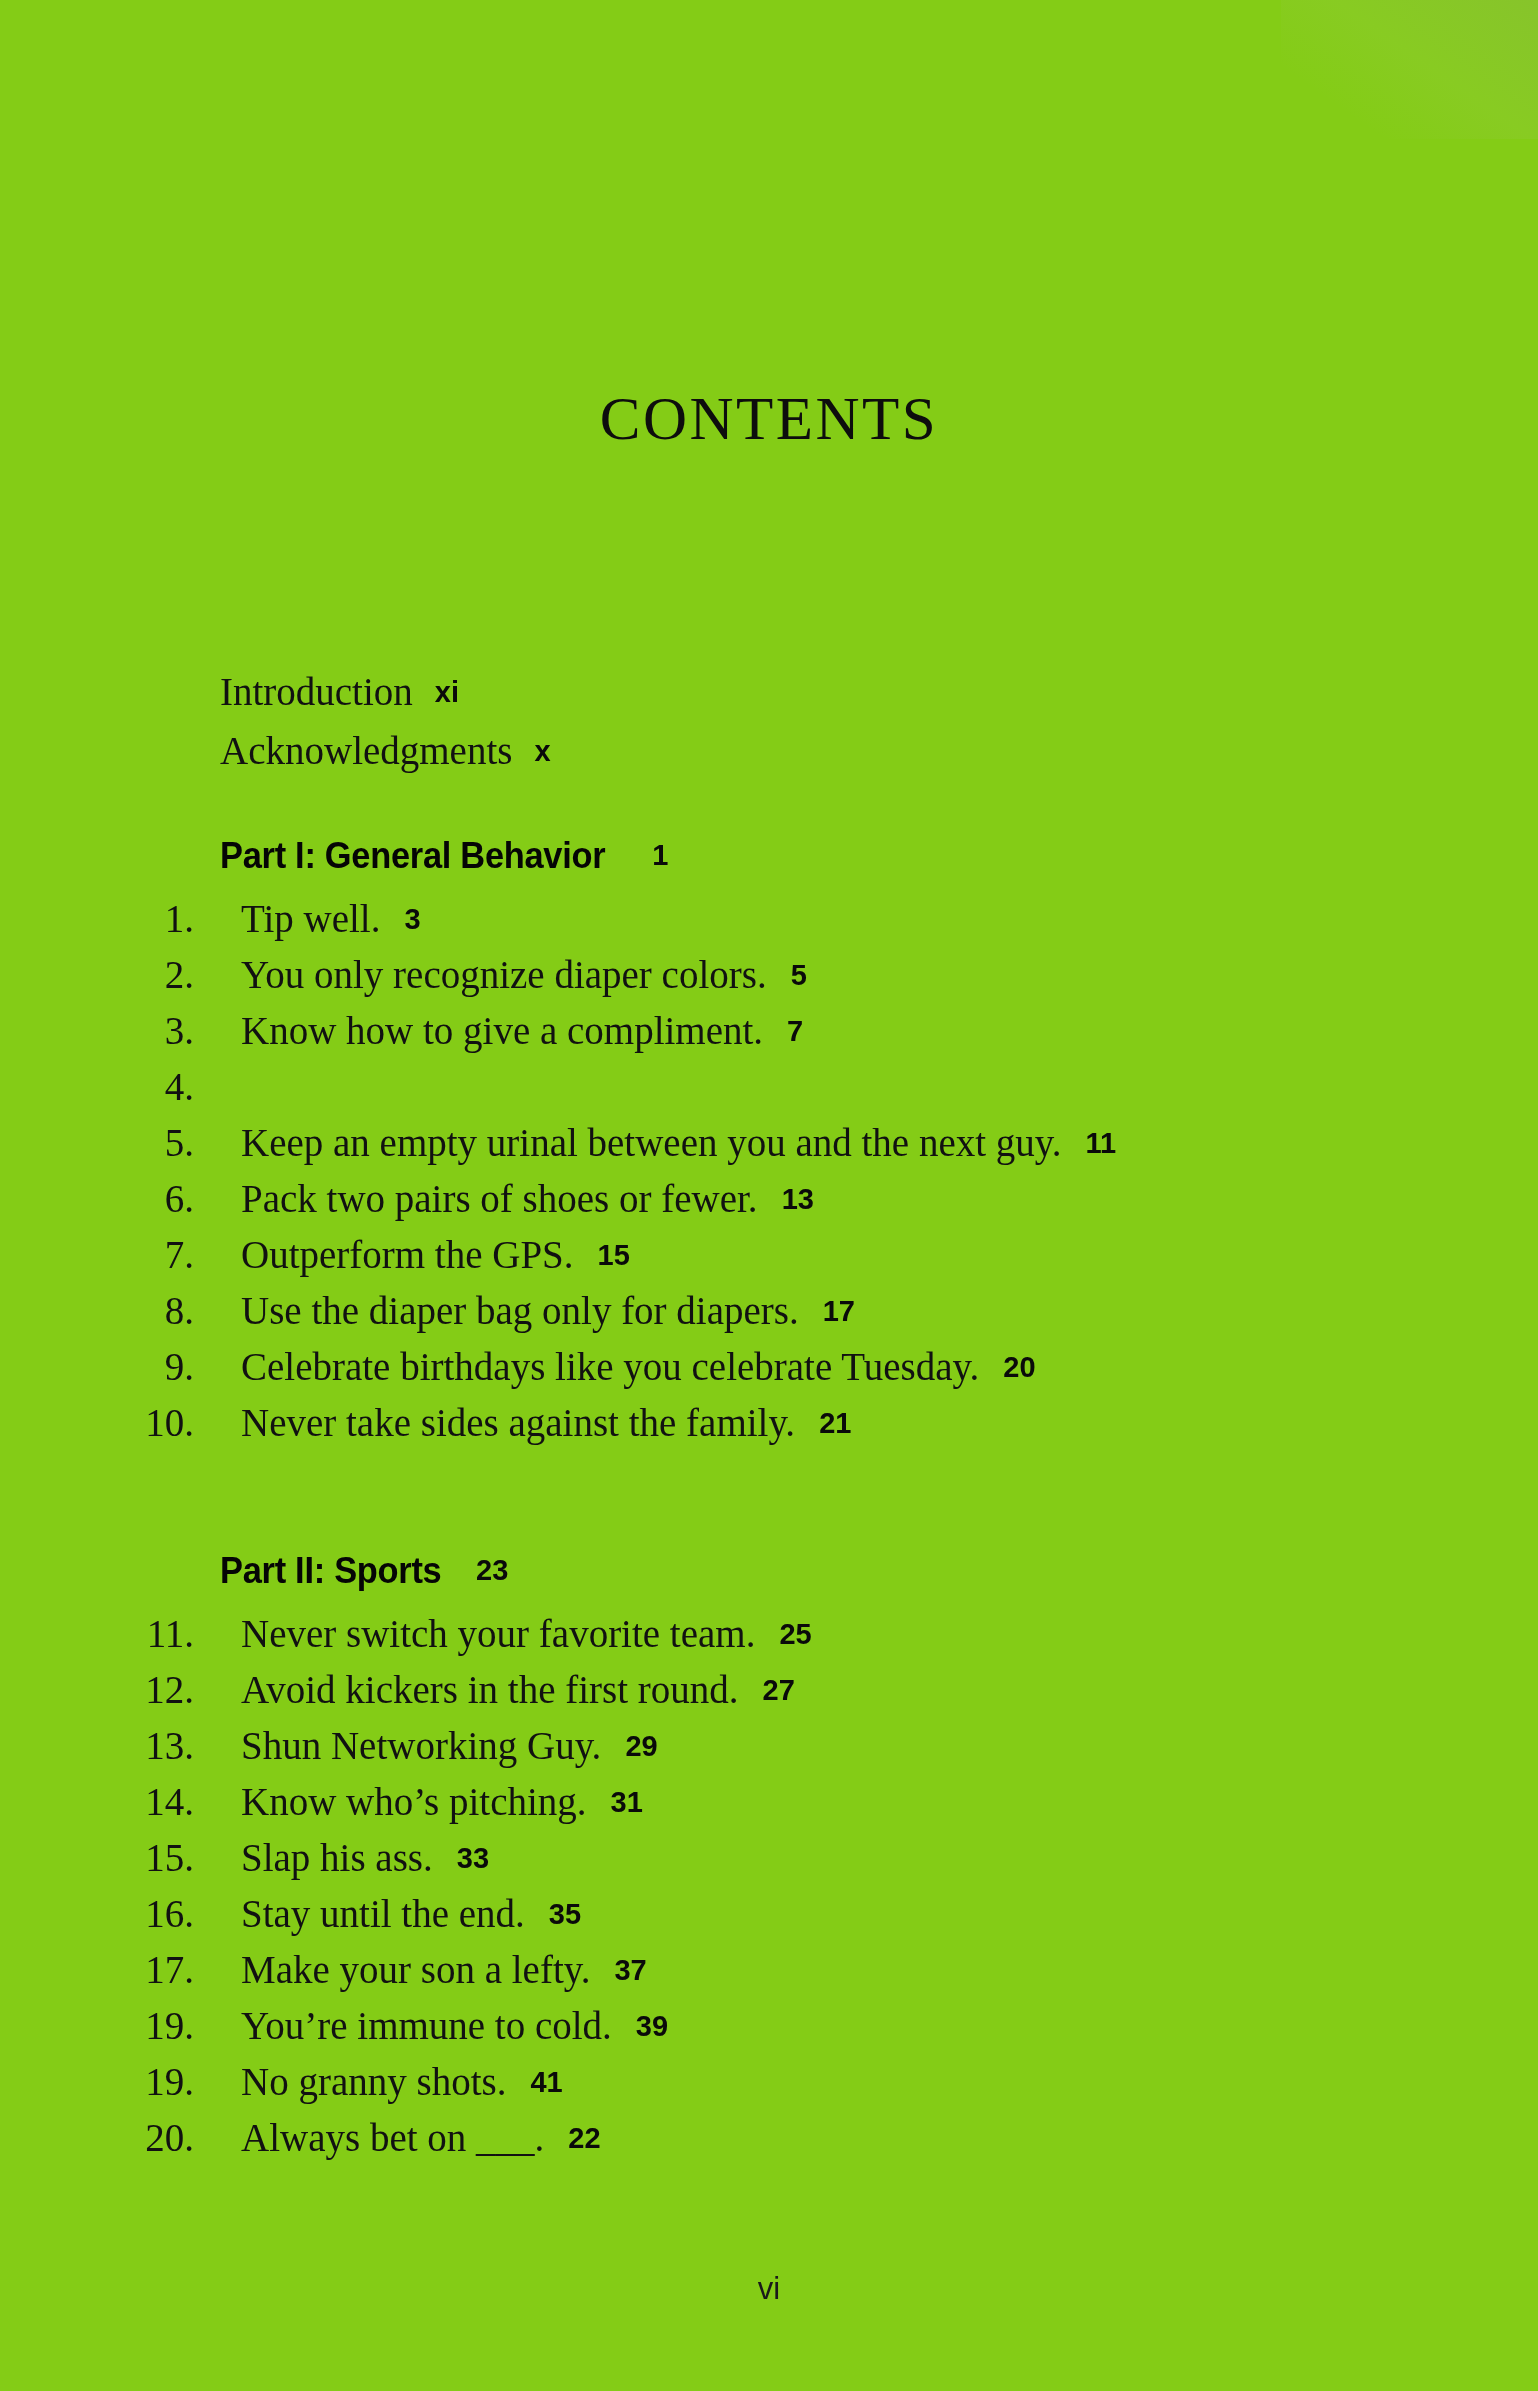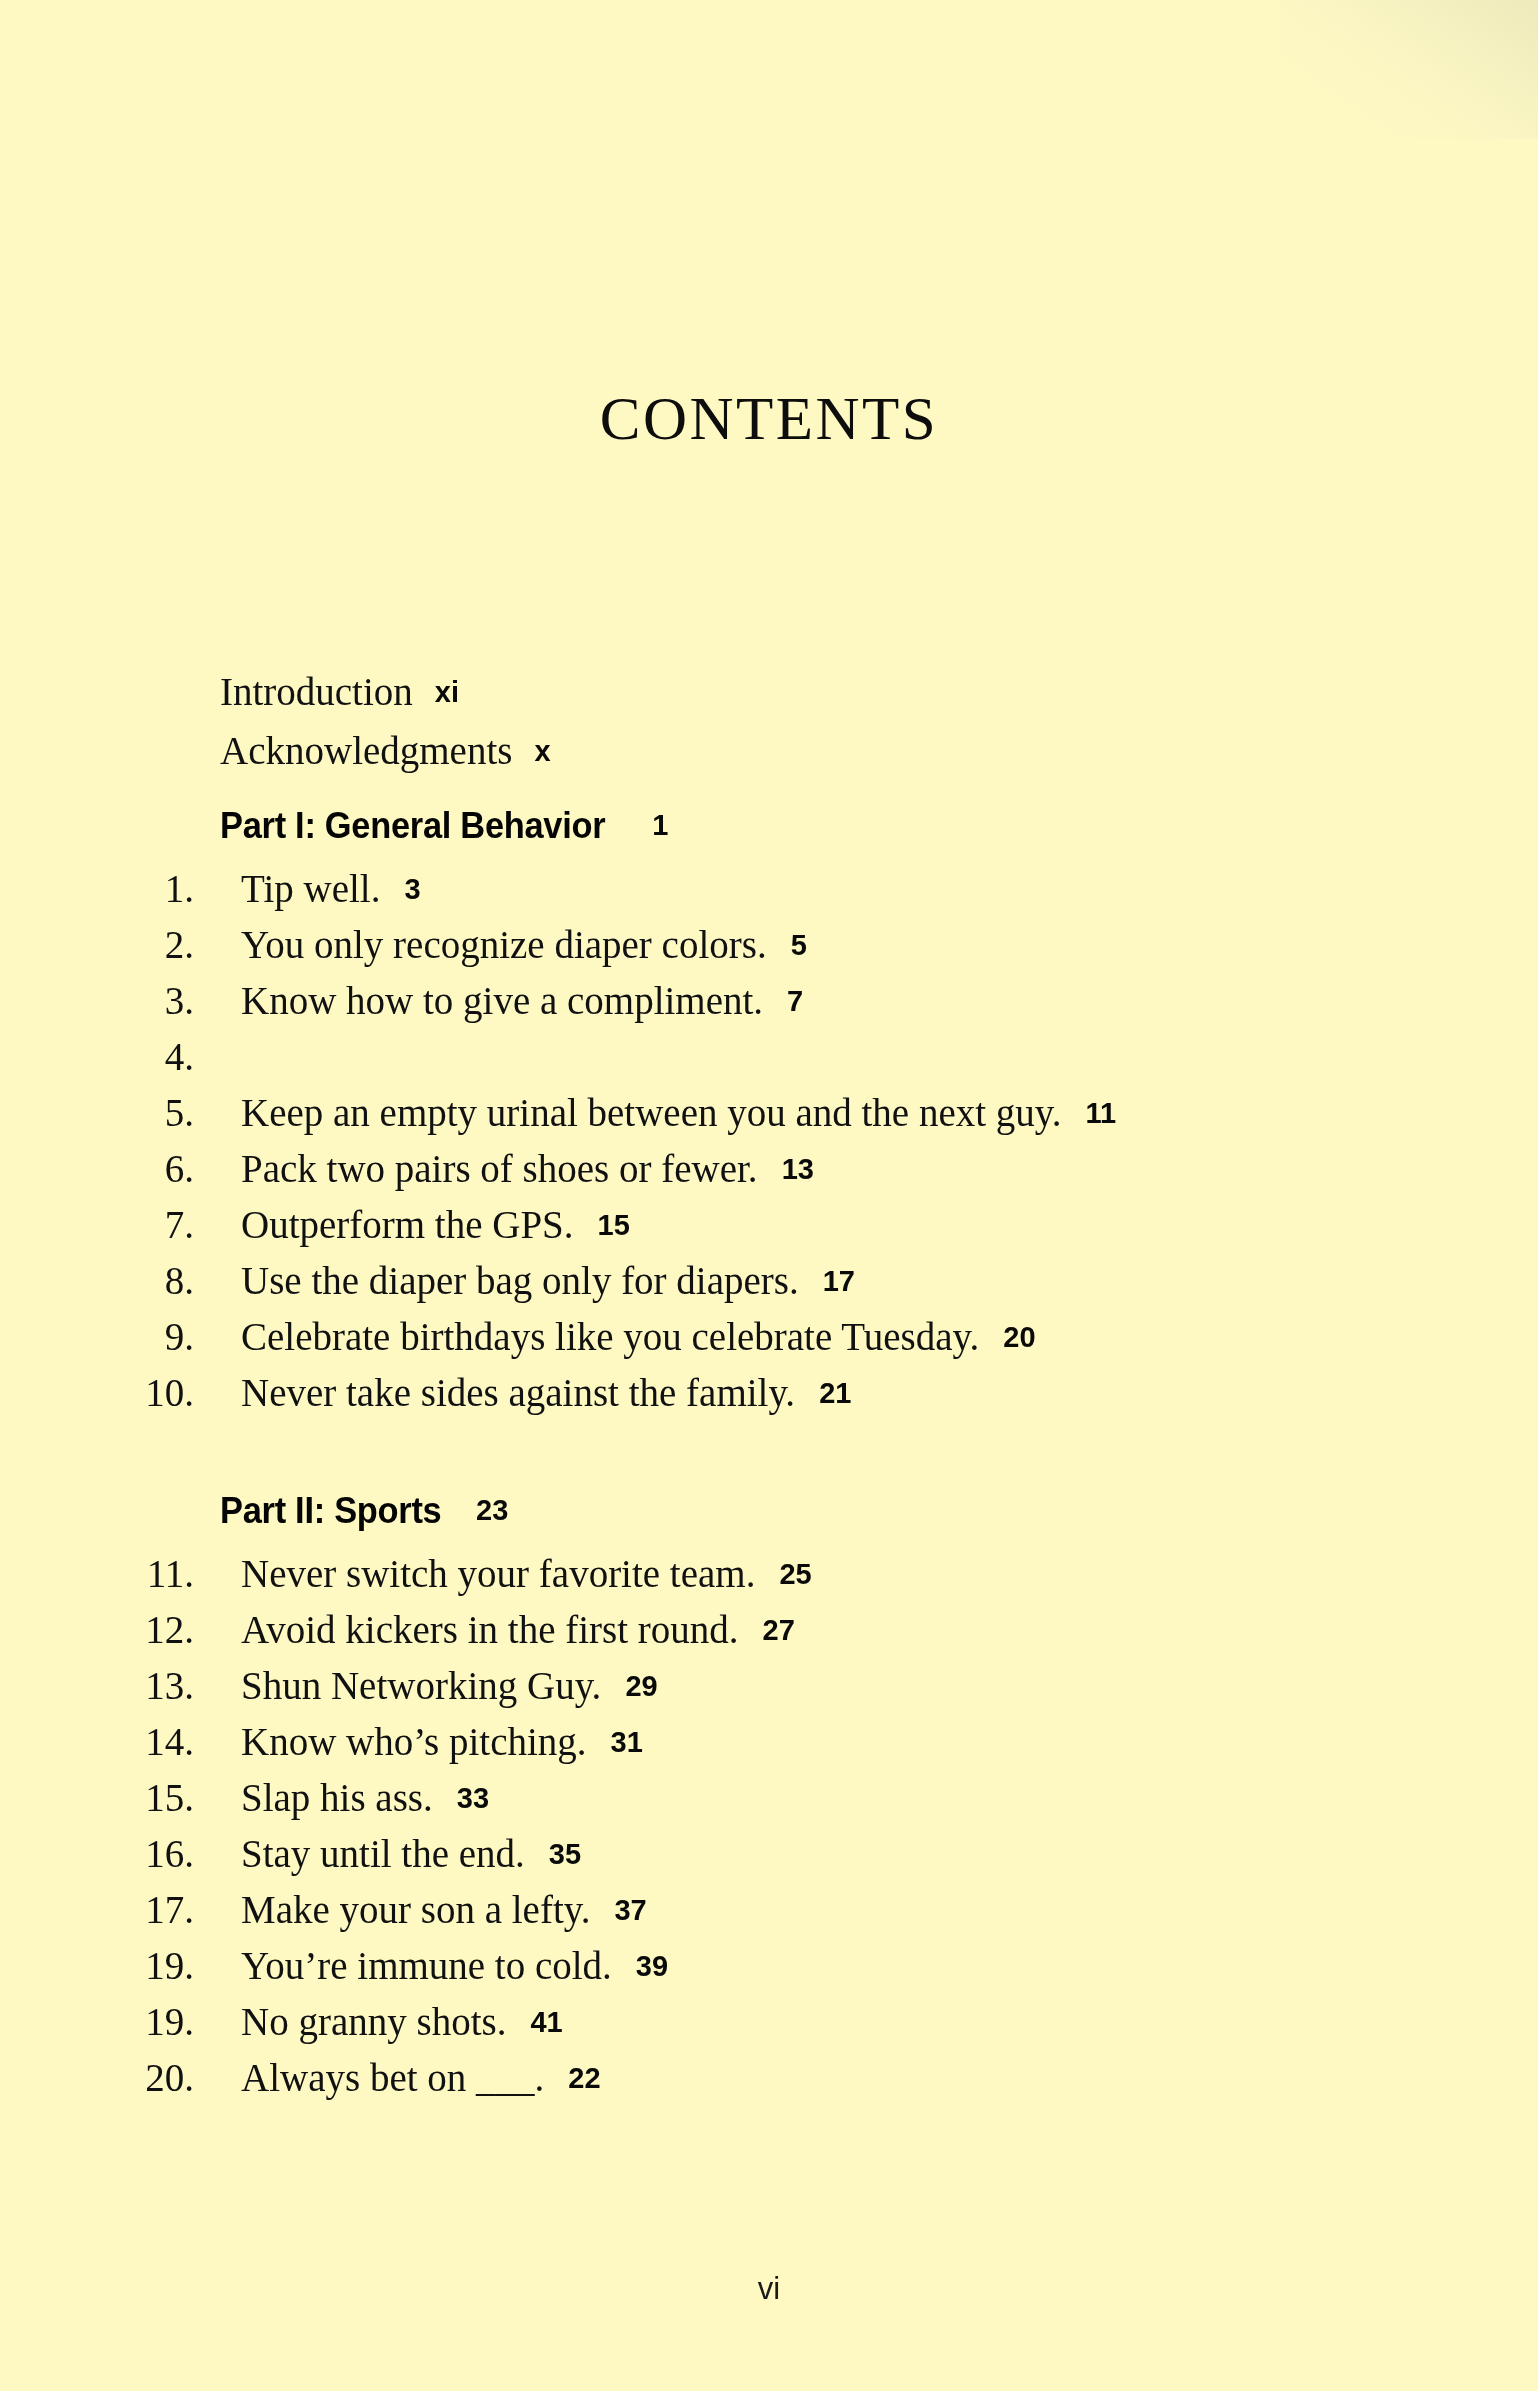--- a/index.html
+++ b/index.html
@@ -5,21 +5,21 @@
   html, body {
     margin: 0;
     padding: 0;
     background: #ffffff;
   }
 
   #page {
     position: relative;
     width: 1538px;
     height: 2392px;
-    background: #fef9c3;
+    background: #84cc16;
     overflow: hidden;
     font-family: "Liberation Serif", "DejaVu Serif", serif;
     color: #0a0a0a;
   }
 
   
   #scan-shade {
     position: absolute;
     top: 0;
     right: 0;
@@ -74,21 +74,21 @@
     margin-left: 22px;
     position: relative;
     top: -3px;
   }
 
   
   .part-heading {
     position: relative;
     padding-left: 220px;
     white-space: nowrap;
-    margin-top: 18px;
+    margin-top: 48px;
     margin-bottom: 4px;
     height: 57px;
   }
   .part-title {
     font-family: "Liberation Sans", "DejaVu Sans", sans-serif;
     font-weight: bold;
     font-size: 37px;
     letter-spacing: -0.3px;
     color: #050505;
     transform: scaleX(0.93);

